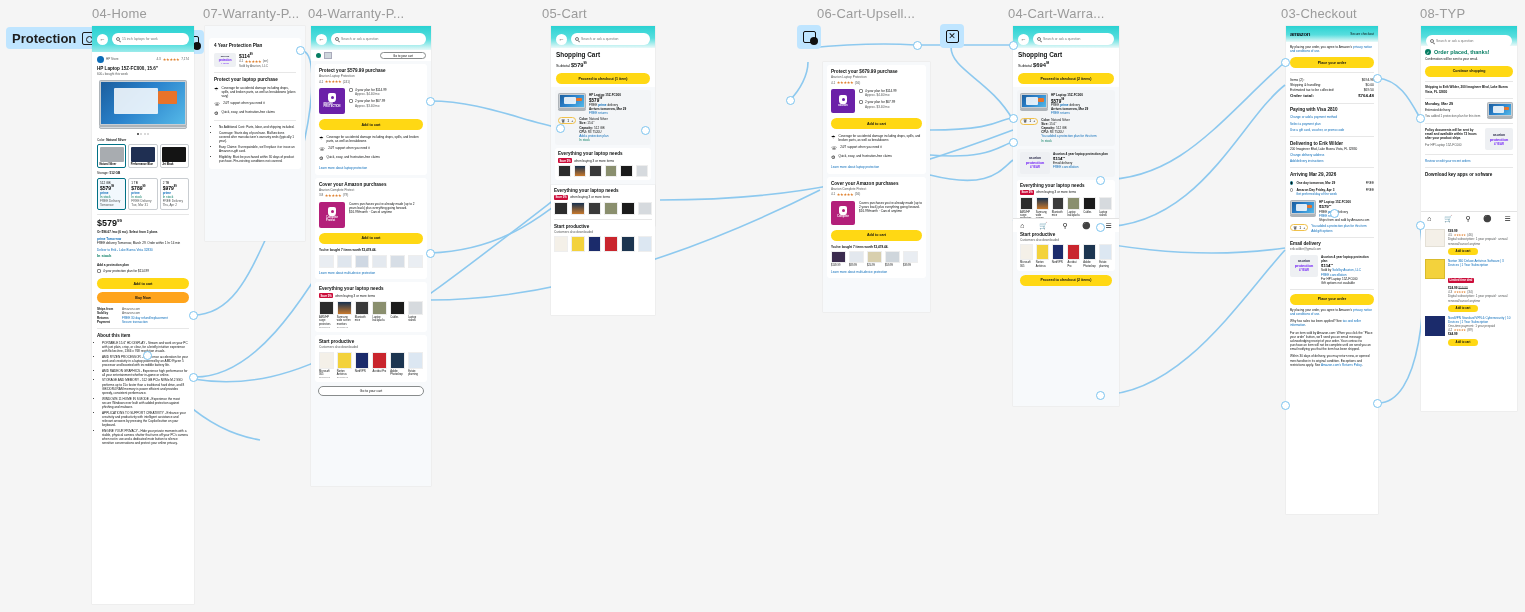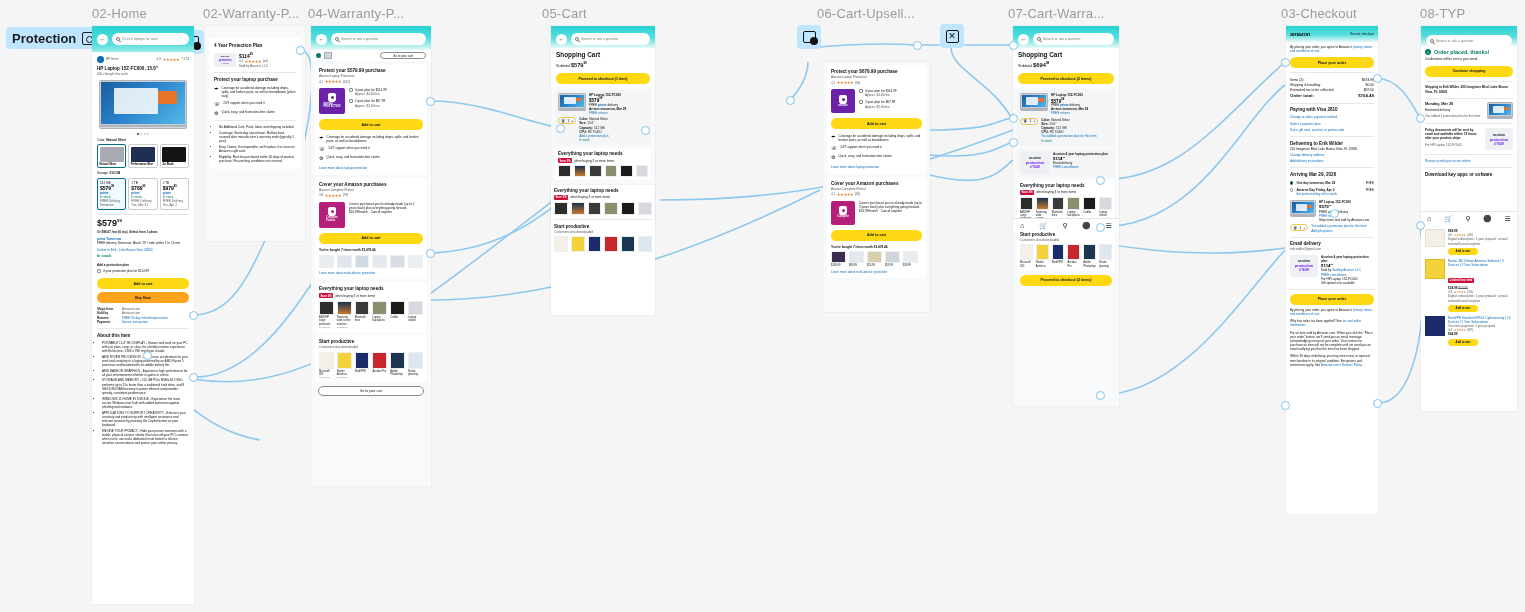--- a/index.html
+++ b/index.html
@@ -184,26 +184,26 @@
       <path d="M1013 220 C 1100 250, 1200 260, 1285 248"></path>
       <path d="M1285 405 C 1340 408, 1360 408, 1377 405"></path>
     </g>
   </svg>
 
   <div class="page-chip">
     <span class="t">Protection</span>
     <span class="ic"></span>
   </div>
 
-  <div class="frame-label" style="left:92px;top:6px">02-Home</div>
-  <div class="frame-label" style="left:203px;top:6px">02-Warranty-P...</div>
+  <div class="frame-label" style="left:92px;top:6px">04-Home</div>
+  <div class="frame-label" style="left:203px;top:6px">07-Warranty-P...</div>
   <div class="frame-label" style="left:308px;top:6px">04-Warranty-P...</div>
   <div class="frame-label" style="left:542px;top:6px">05-Cart</div>
   <div class="frame-label" style="left:817px;top:6px">06-Cart-Upsell...</div>
-  <div class="frame-label" style="left:1008px;top:6px">07-Cart-Warra...</div>
+  <div class="frame-label" style="left:1008px;top:6px">04-Cart-Warra...</div>
   <div class="frame-label" style="left:1281px;top:6px">03-Checkout</div>
   <div class="frame-label" style="left:1420px;top:6px">08-TYP</div>
 
   <div class="flow-badge" style="left:180px;top:30px">
       <span class="dl"></span>
     </div>
   <div class="flow-badge" style="left:326px;top:30px">
       <span class="bx">✕</span>
     </div>
   <div class="flow-badge" style="left:797px;top:25px">

